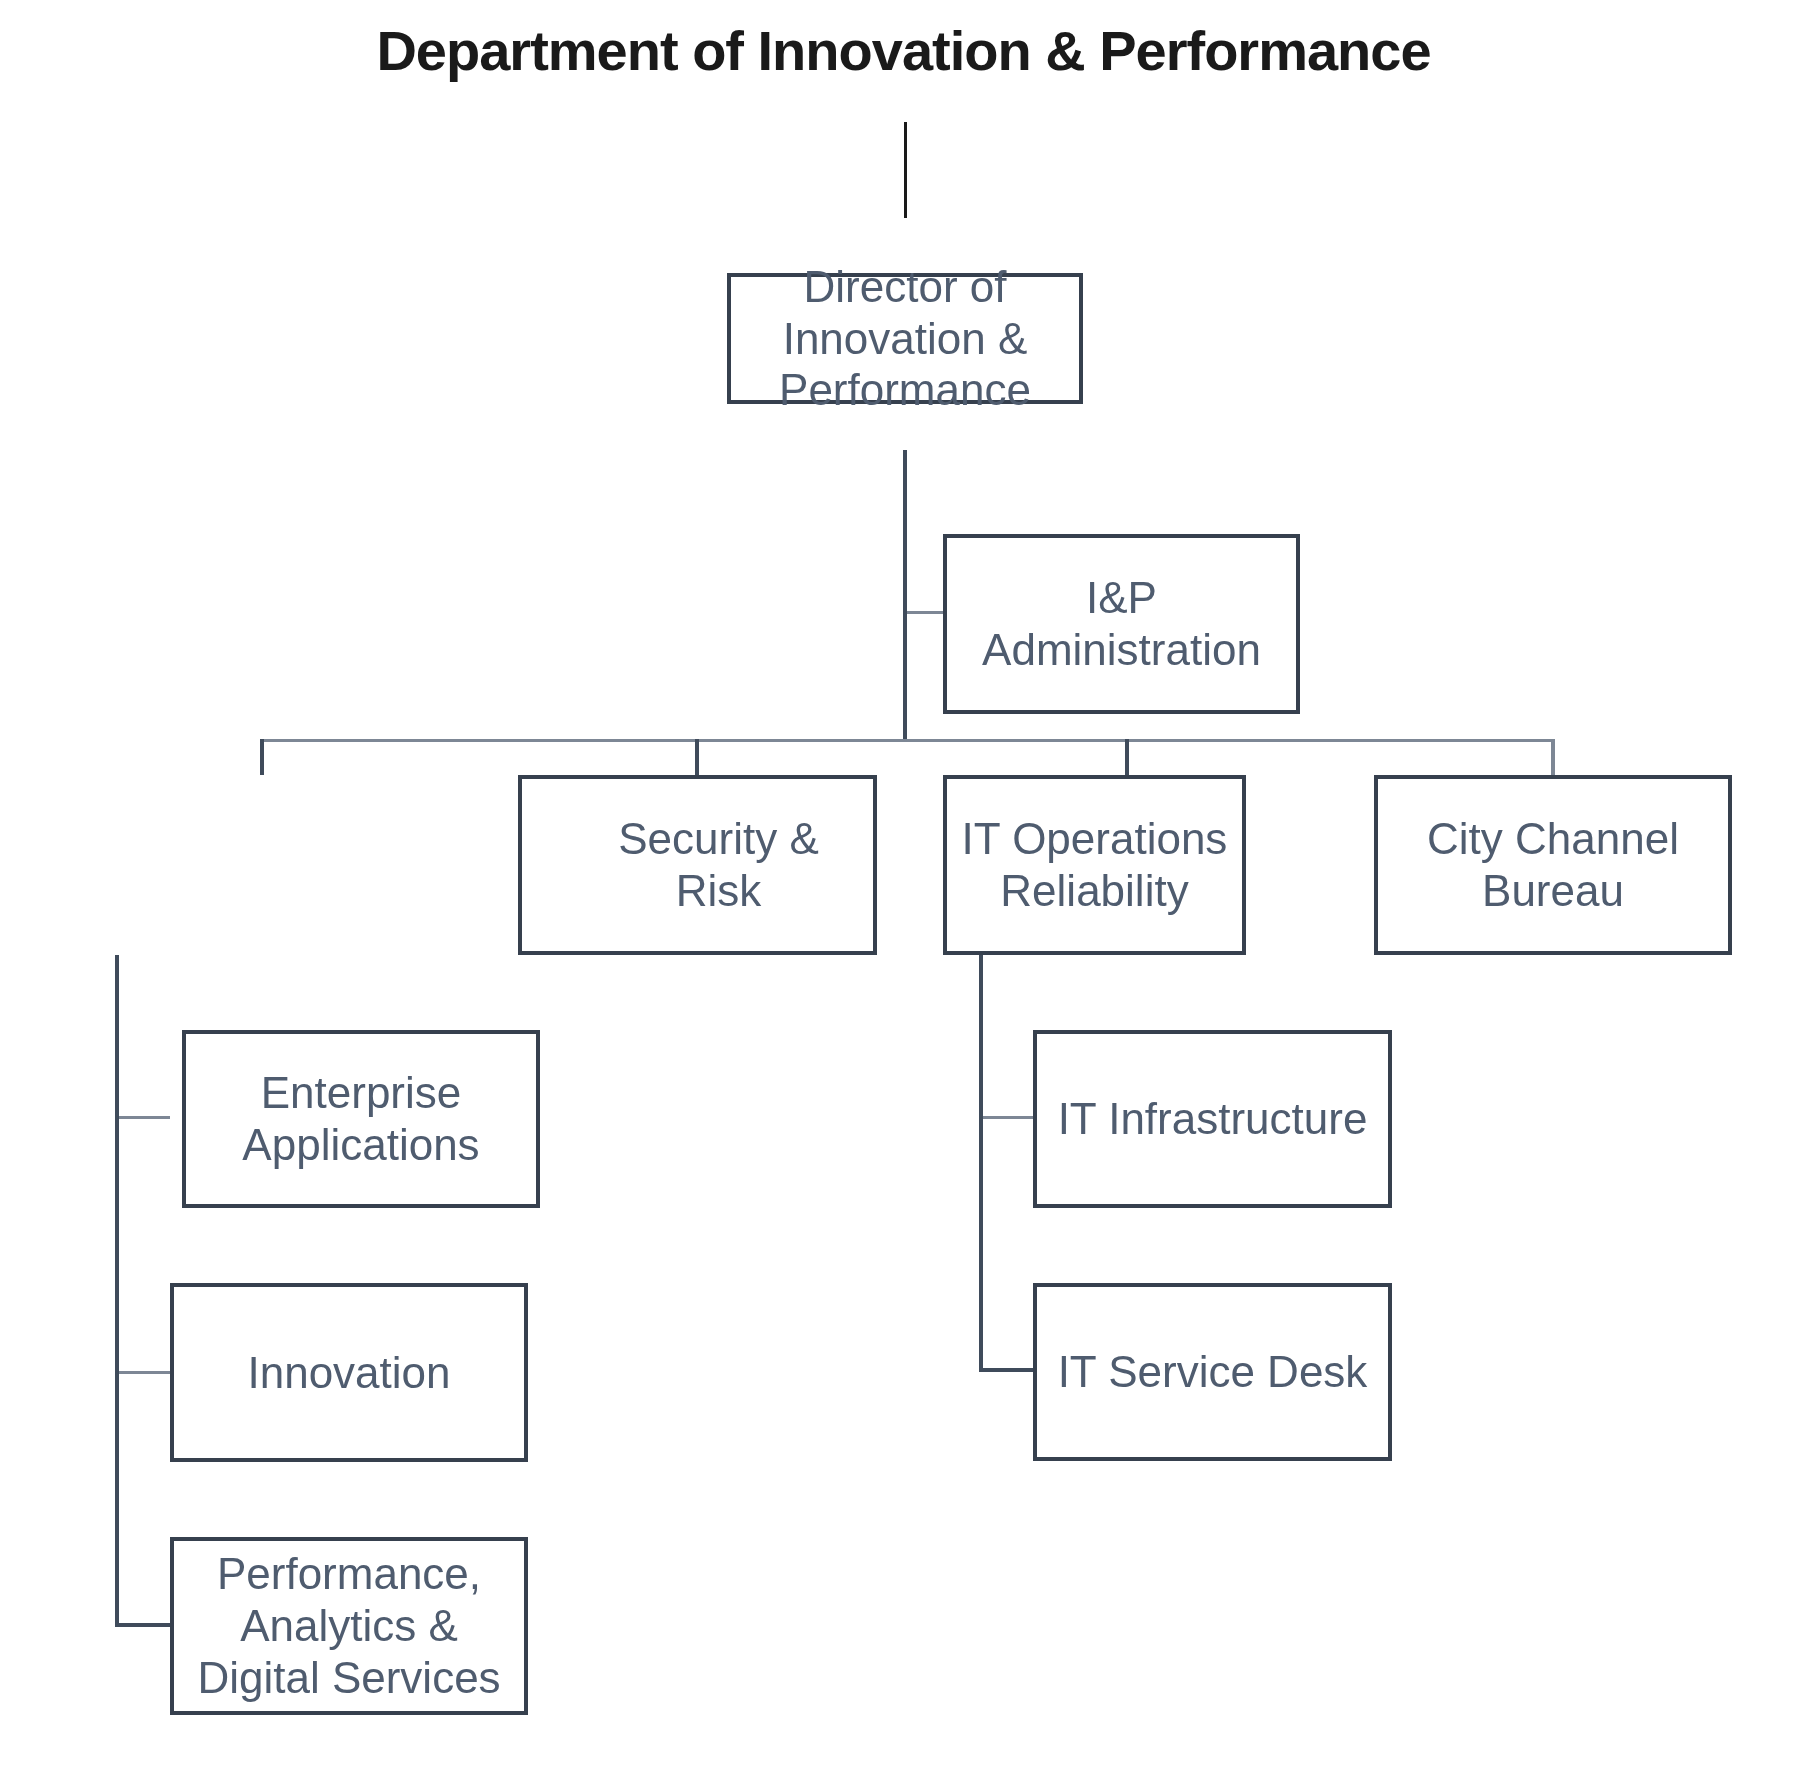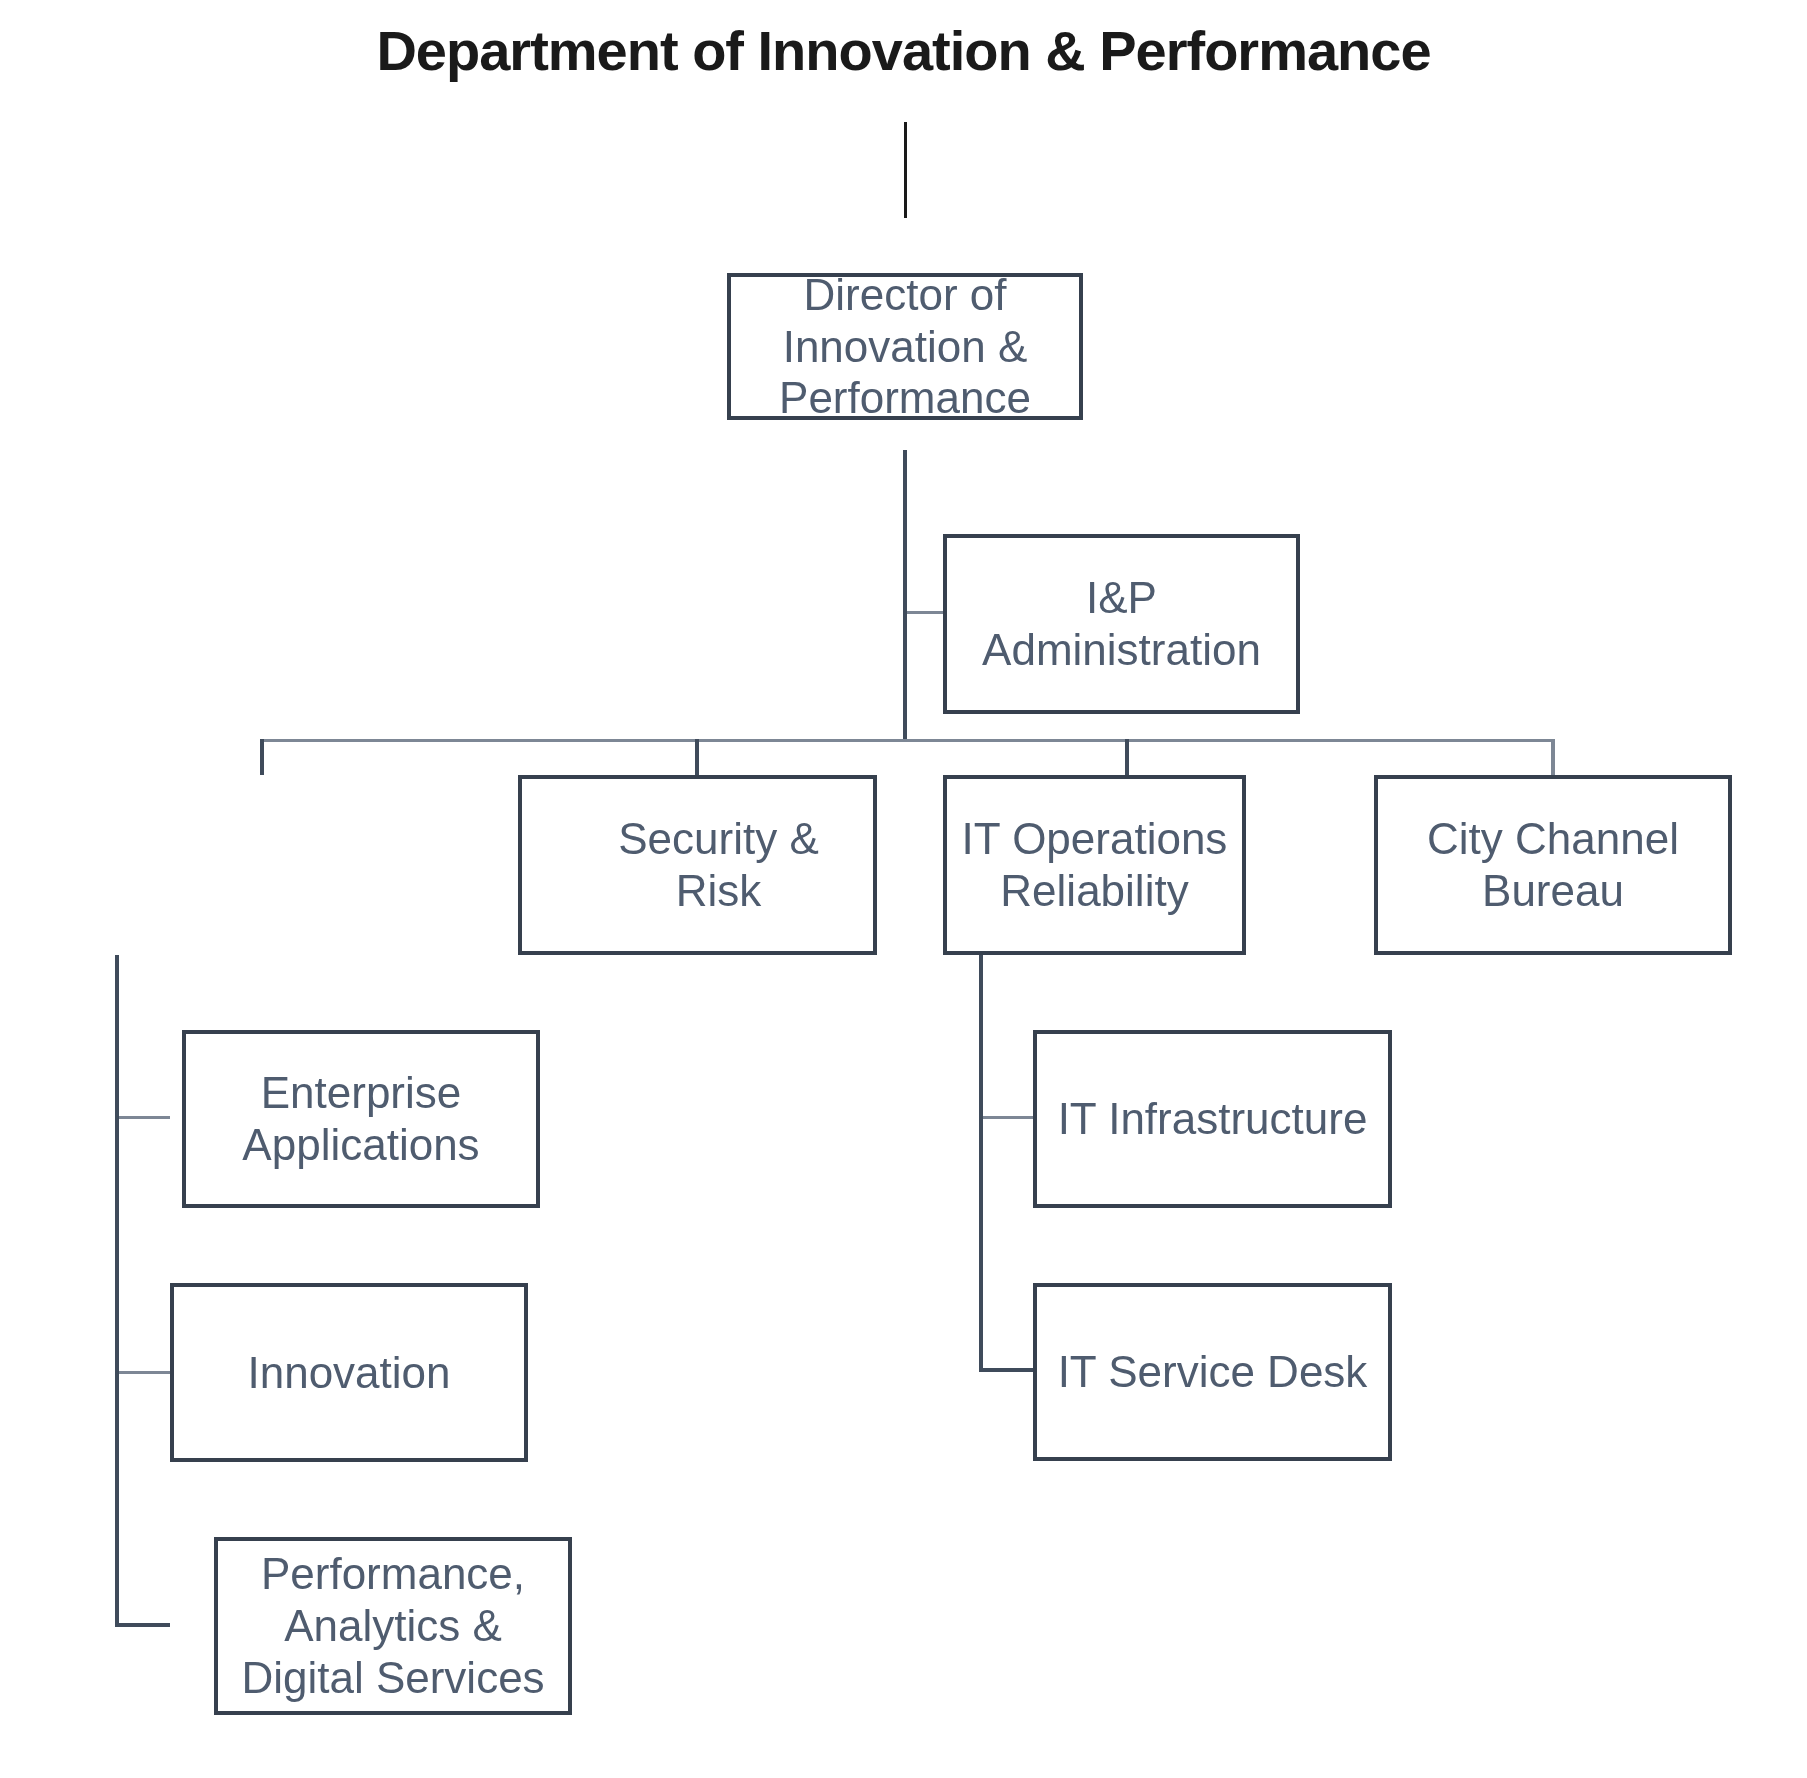--- a/index.html
+++ b/index.html
@@ -45,29 +45,29 @@
     padding: 0 8px;
   }
   .conn {
     position: absolute;
   }
   .conn.dark { background: #3f4b5b; }
   .conn.gray { background: #7d8795; }
   .conn.black { background: #1a1a1a; }
 
   
-  #node-director        { left: 727px;  top: 273px;  width: 356px; height: 147px; }
+  #node-director        { left: 727px;  top: 273px;  width: 356px; height: 131px; }
   #node-admin           { left: 943px;  top: 534px;  width: 357px; height: 180px; }
   #node-business        { left: 82px;   top: 775px;  width: 365px; height: 180px; }
   #node-security        { left: 518px;  top: 775px;  width: 359px; height: 180px; padding-left: 42px; }
   #node-itops           { left: 943px;  top: 775px;  width: 303px; height: 180px; align-items: center; }
   #node-city            { left: 1374px; top: 775px;  width: 358px; height: 180px; }
   #node-enterprise      { left: 182px;  top: 1030px; width: 358px; height: 178px; }
   #node-innovation      { left: 170px;  top: 1283px; width: 358px; height: 179px; }
-  #node-pads            { left: 170px;  top: 1537px; width: 358px; height: 178px; margin-left: 44px; }
+  #node-pads            { left: 170px;  top: 1537px; width: 358px; height: 178px; }
   #node-infrastructure  { left: 1033px; top: 1030px; width: 359px; height: 178px; }
   #node-servicedesk     { left: 1033px; top: 1283px; width: 359px; height: 178px; }
 
   
   #conn-title-tick      { left: 904px;  top: 122px;  width: 3px;    height: 96px; }
   #conn-director-trunk  { left: 903px;  top: 450px;  width: 4px;    height: 292px; }
   #conn-admin-stub      { left: 907px;  top: 611px;  width: 36px;   height: 3px; }
   #conn-main-horizontal { left: 260px;  top: 739px;  width: 1295px; height: 3px; }
   #conn-drop-business   { left: 260px;  top: 739px;  width: 4px;    height: 36px; }
   #conn-drop-security   { left: 695px;  top: 739px;  width: 4px;    height: 36px; }

